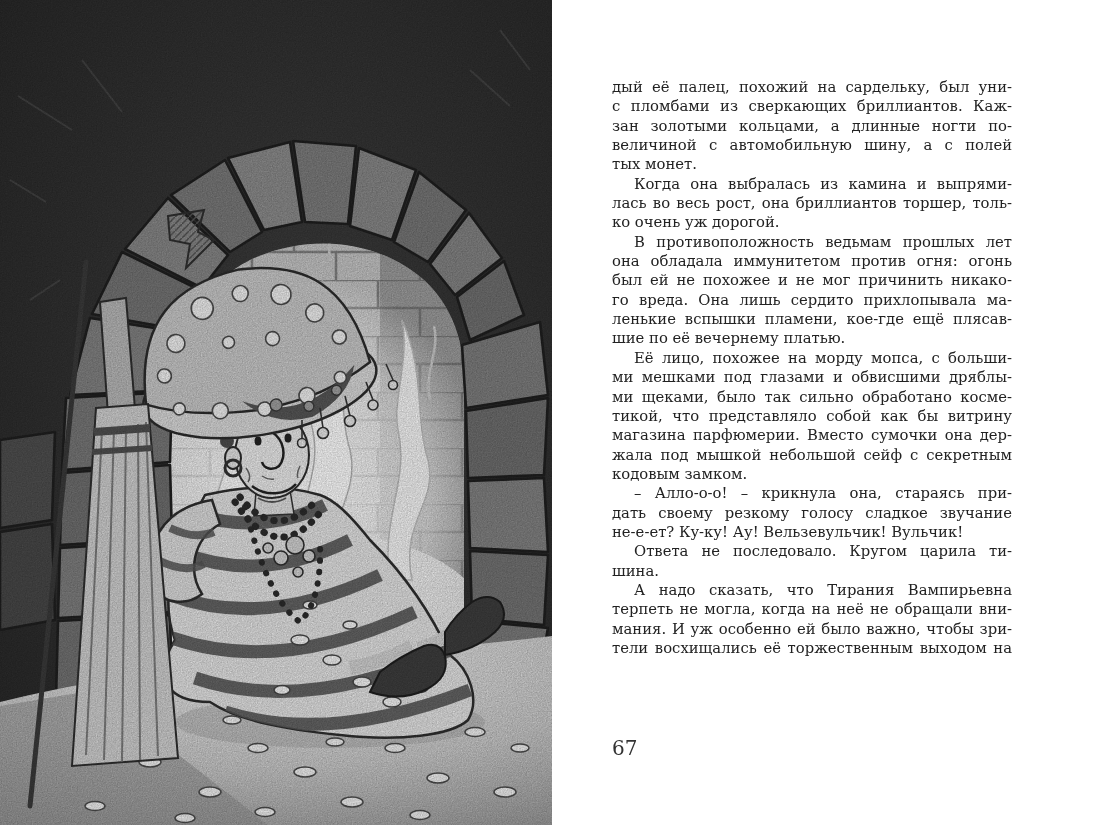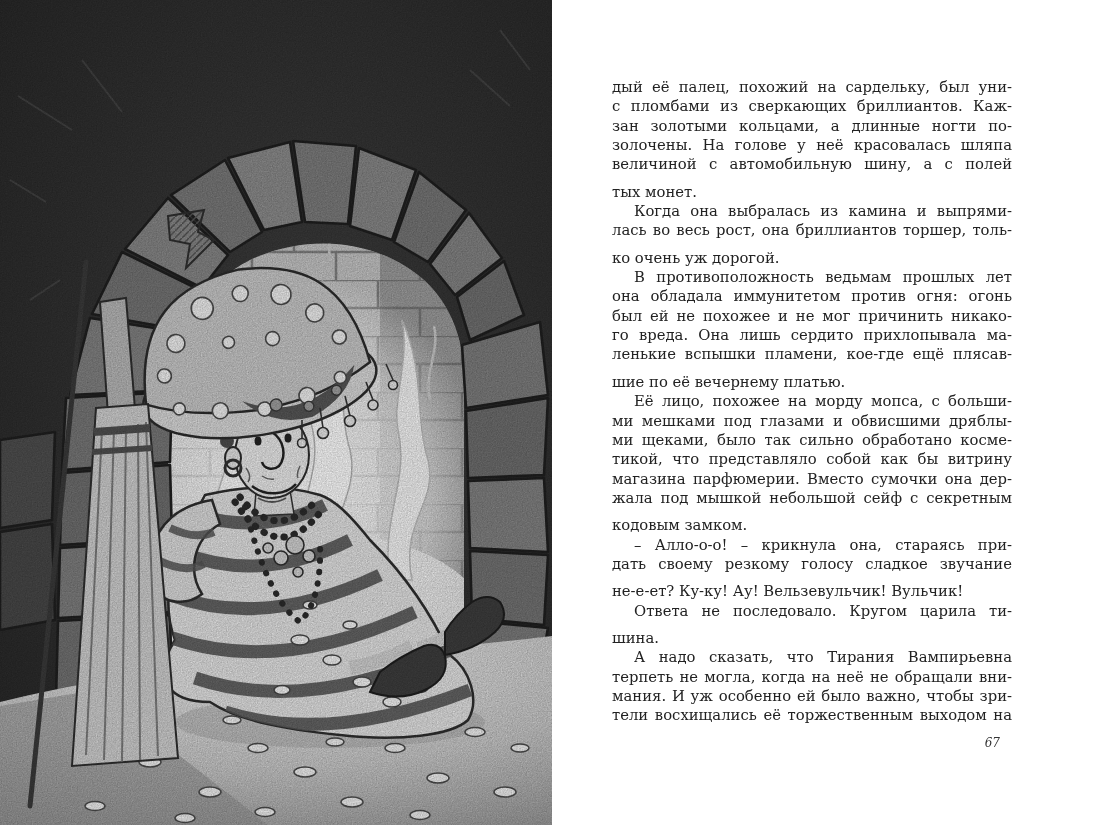--- a/index.html
+++ b/index.html
@@ -10,24 +10,24 @@
     width:1100px;height:825px;background:var(--paper);
     font-family:"DejaVu Serif","Liberation Serif",serif;
     position:relative;overflow:hidden;
   }
   .page-left{position:absolute;left:0;top:0;width:552px;height:825px;margin:0;}
   .page-left svg{display:block;width:552px;height:825px;}
   .page-right{position:absolute;left:612px;top:0;width:400px;height:825px;}
   .text-block{position:absolute;left:0;top:77px;width:400px;color:var(--ink);
     font-size:14.8px;line-height:19.35px;font-weight:500;}
   .line{text-align:justify;text-align-last:justify;white-space:normal;}
-  .line.last{text-align-last:left;margin-top:8px;}
+  .line.last{text-align-last:left;}
   .line.indent{text-indent:22px;}
-  .page-number{position:absolute;left:0;top:736px;width:388px;text-align:right;
-    color:var(--pn-ink);font-size:12px;font-style:italic;}
+  .page-number{position:absolute;left:0;top:736px;width:388px;text-align:left;
+    color:var(--pn-ink);font-size:20px;}
 </style>
 </head>
 <body>
 
 <figure class="page-left">
 <svg viewBox="0 0 552 825" xmlns="http://www.w3.org/2000/svg">
   <defs>
     <radialGradient id="wallGrad" cx="0.55" cy="0.45" r="0.8">
       <stop offset="0" stop-color="#3d3d3d"></stop>
           <stop offset="1" stop-color="#262626"></stop>
@@ -258,21 +258,20 @@
 
   <rect x="0" y="0" width="552" height="825" filter="url(#grain)" opacity="0.45"></rect>
 </svg>
 </figure>
 
 <div class="page-right">
   <div class="text-block">
       <div class="line">дый её палец, похожий на сардельку, был уни-</div>
       <div class="line">с пломбами из сверкающих бриллиантов. Каж-</div>
       <div class="line">зан золотыми кольцами, а длинные ногти по-</div>
-      <div class="line">золочены. На голове у неё красовалась шляпа</div>
       <div class="line">величиной с автомобильную шину, а с полей</div>
       <div class="line last">тых монет.</div>
       <div class="line indent">Когда она выбралась из камина и выпрями-</div>
       <div class="line">лась во весь рост, она бриллиантов торшер, толь-</div>
       <div class="line last">ко очень уж дорогой.</div>
       <div class="line indent">В противоположность ведьмам прошлых лет</div>
       <div class="line">она обладала иммунитетом против огня: огонь</div>
       <div class="line">был ей не похожее и не мог причинить никако-</div>
       <div class="line">го вреда. Она лишь сердито прихлопывала ма-</div>
       <div class="line">ленькие вспышки пламени, кое-где ещё плясав-</div>

